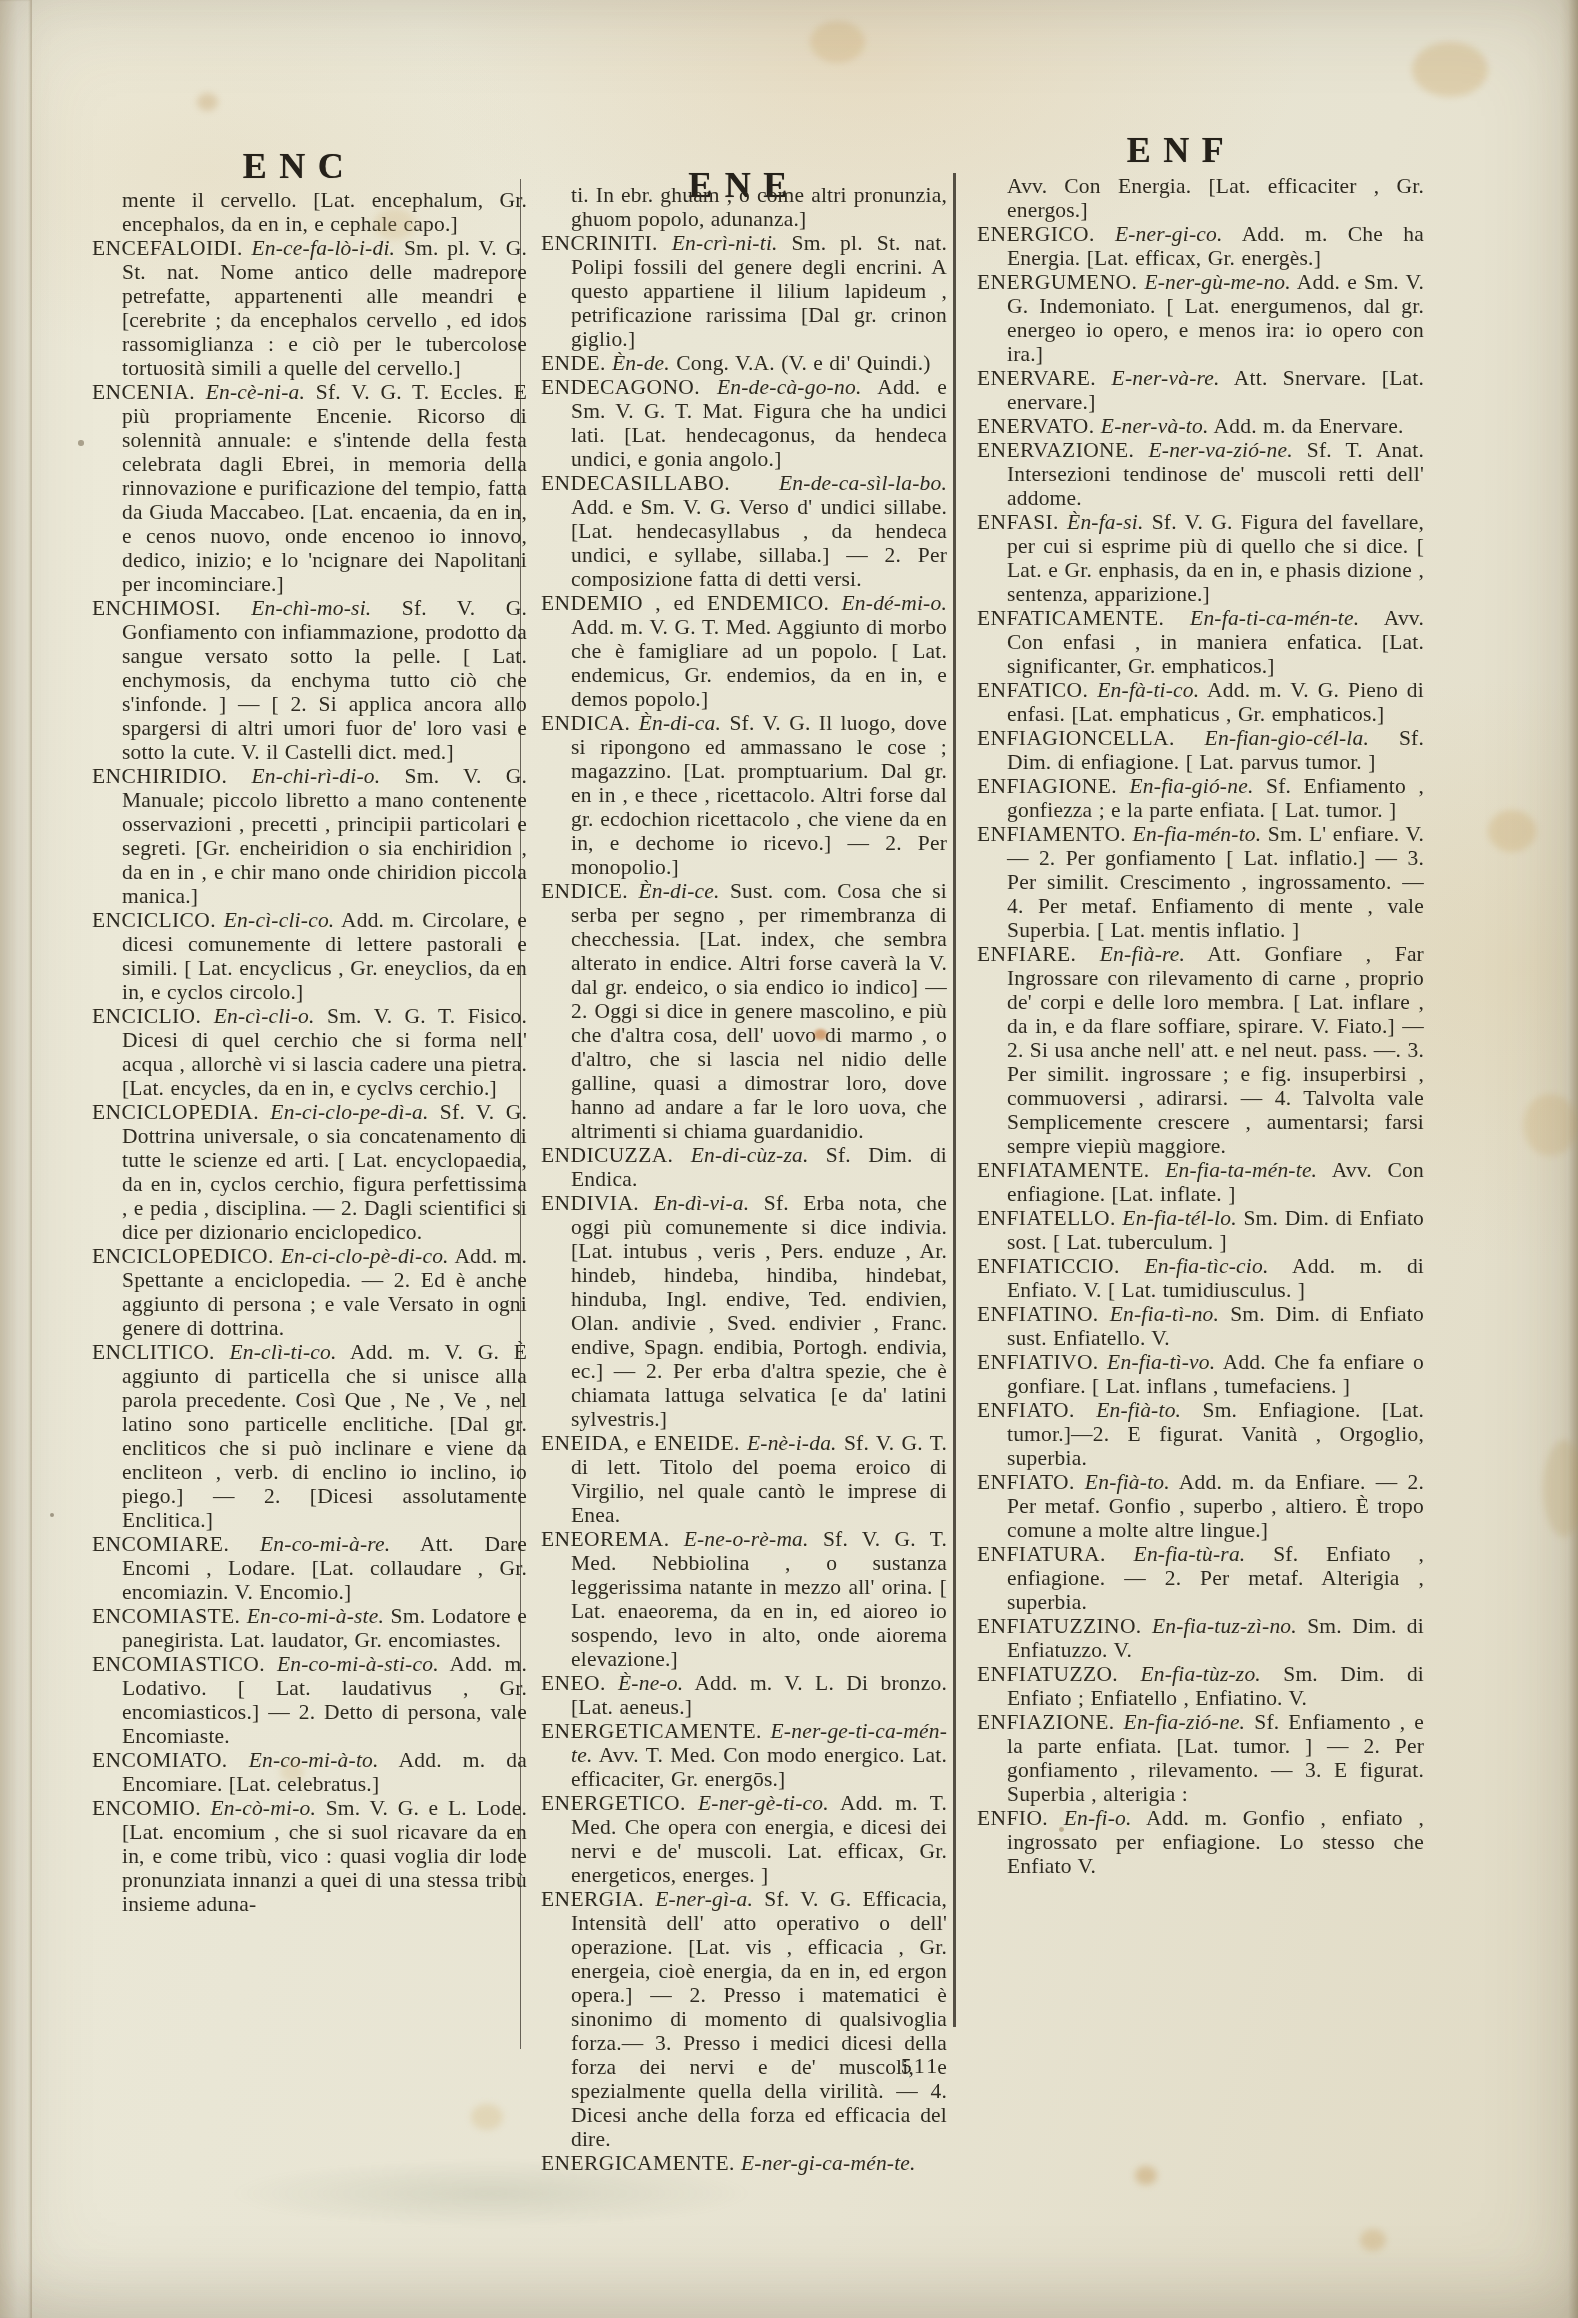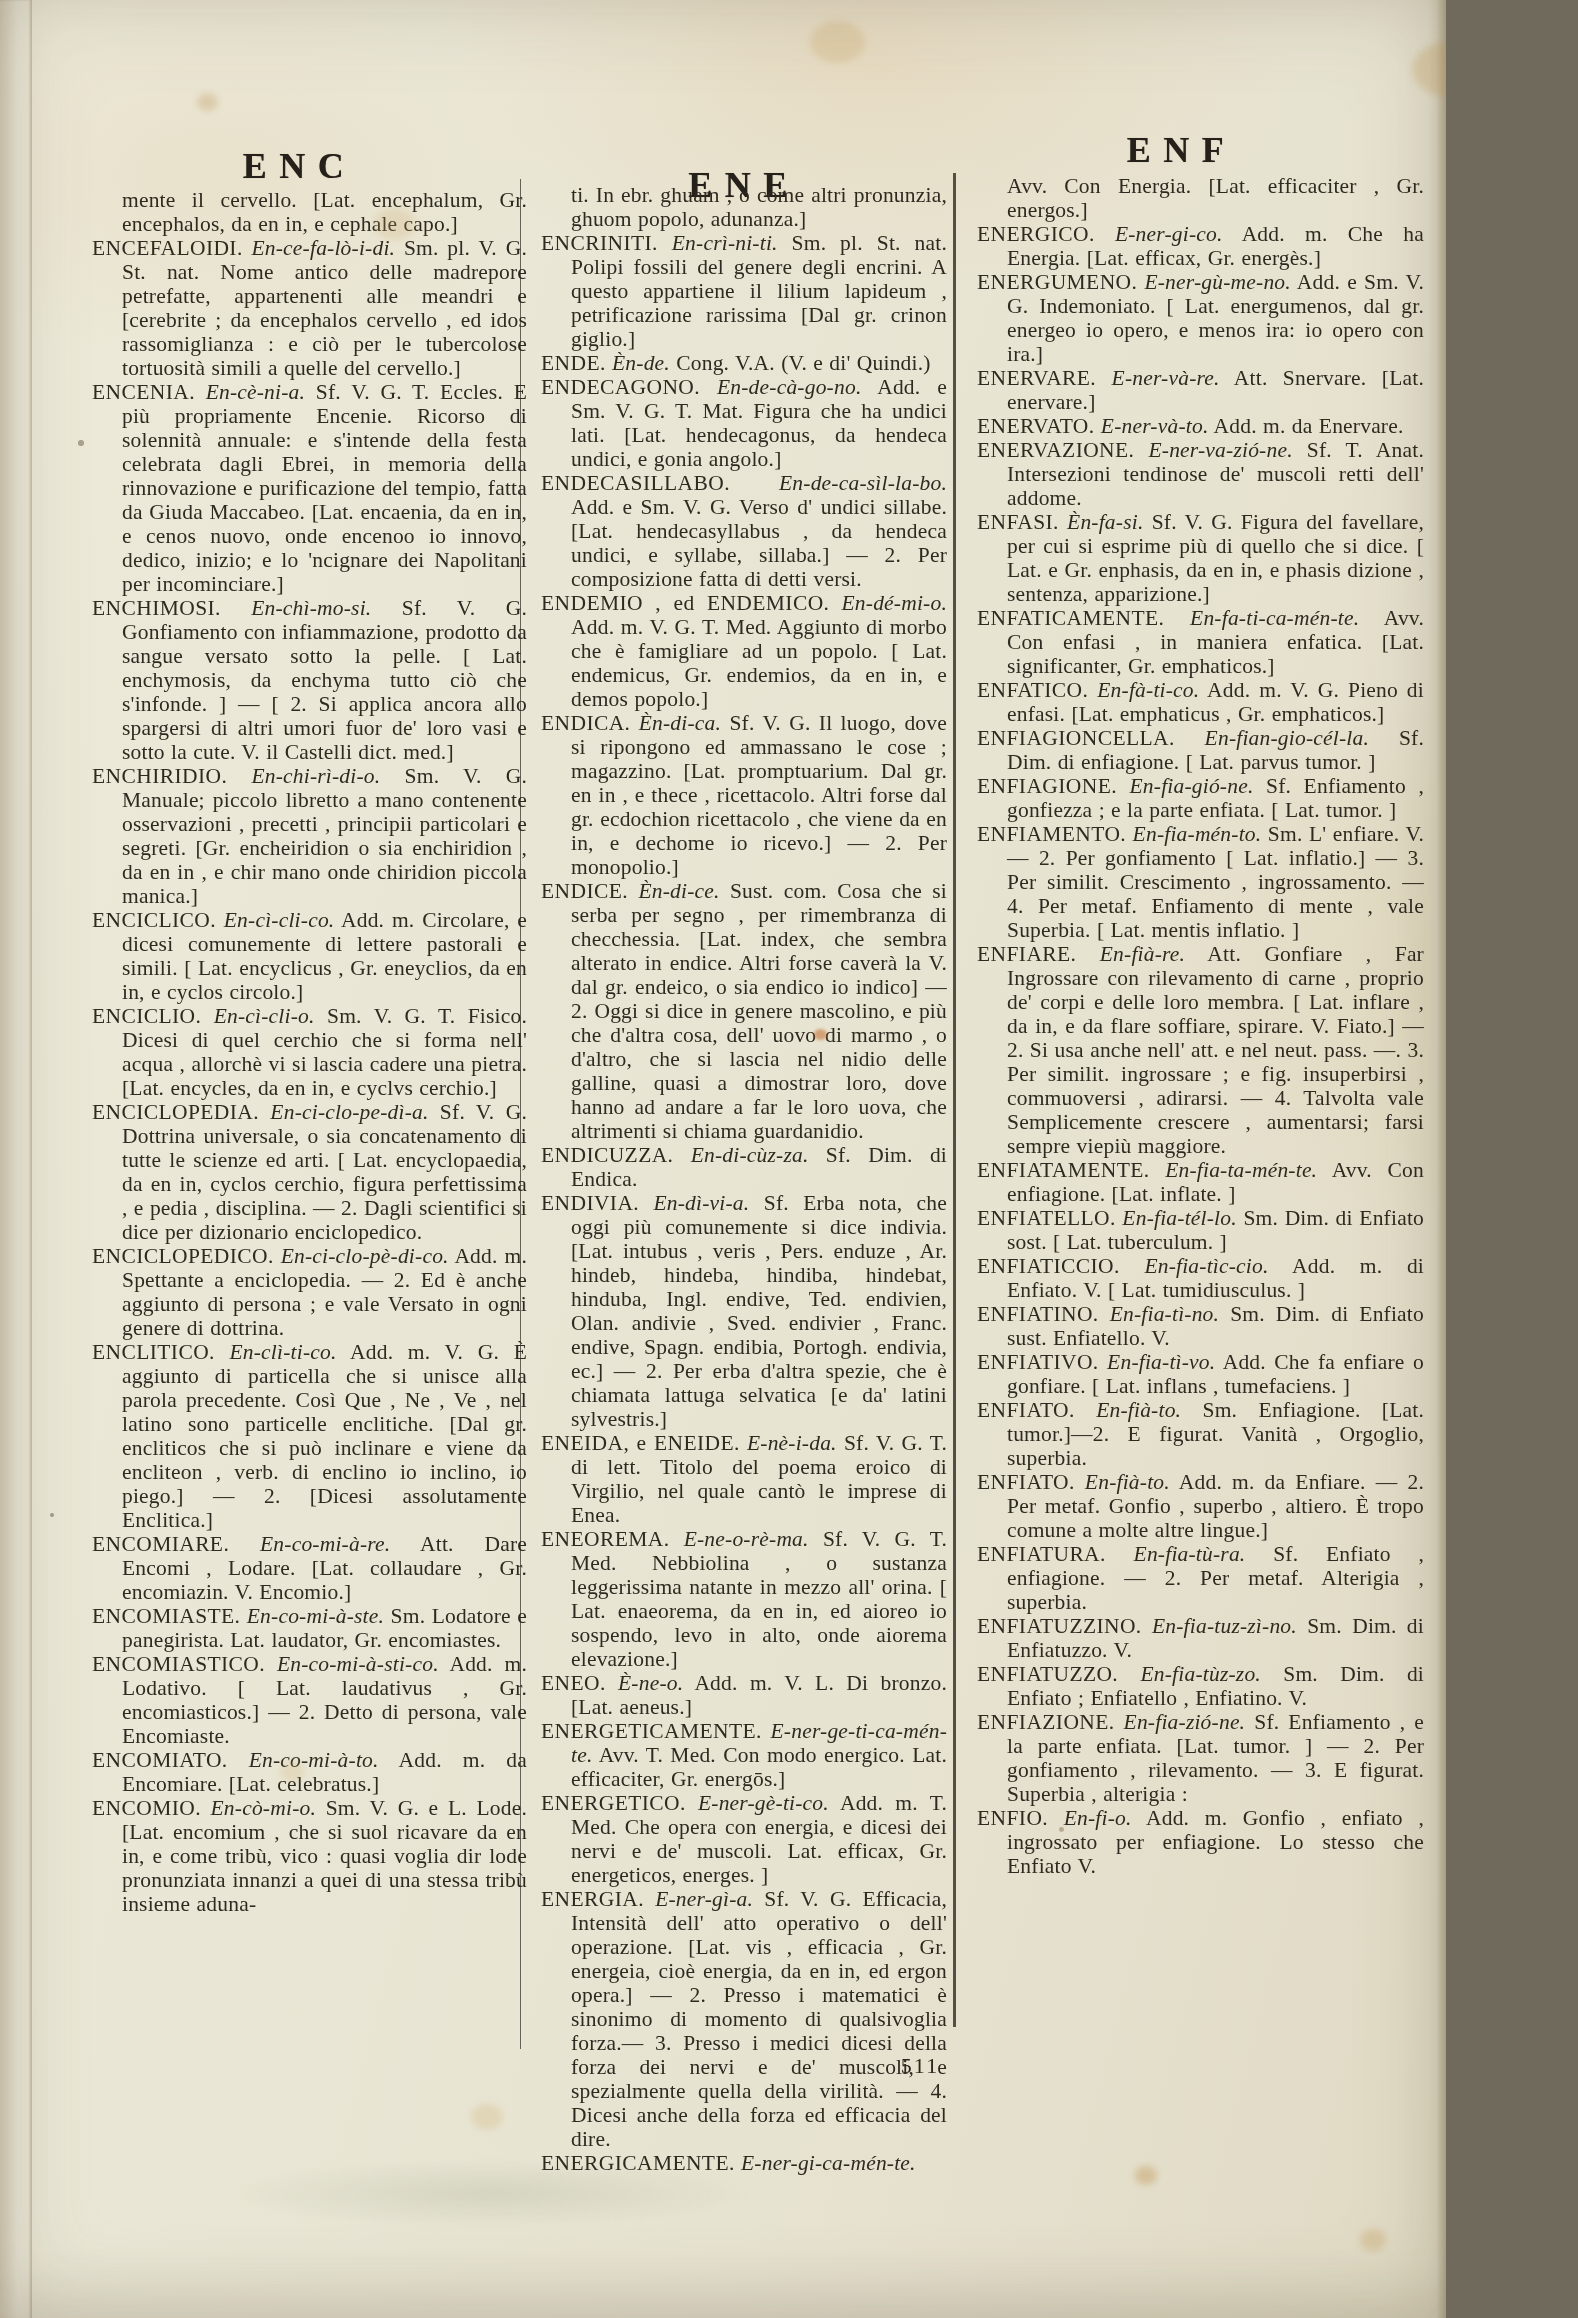--- a/index.html
+++ b/index.html
@@ -1,17 +1,17 @@
 <!DOCTYPE html>
 <html lang="it" style="font-size:11px"><head>
 <meta charset="utf-8">
 <style>
   html,body{margin:0;padding:0;background:#706a5c;}
   .page{
-    position:relative;width:1446px;height:2319px;overflow:hidden;
+    position:relative;width:1578px;height:2319px;overflow:hidden;
     font-family:"Liberation Serif","DejaVu Serif",serif;color:#2e2a20;
     background:
       radial-gradient(ellipse 623px 346px at 865px 55px, rgba(226,200,160,.35), rgba(226,200,160,0) 70%),
       radial-gradient(ellipse 484px 277px at 208px 173px, rgba(222,204,168,.25), rgba(222,204,168,0) 70%),
       radial-gradient(ellipse 554px 415px at 1523px 969px, rgba(216,196,150,.28), rgba(216,196,150,0) 70%),
       linear-gradient(105deg,#edead9 0%,#e9e6d5 35%,#e7e3d1 65%,#e0dac4 100%);
   }
   .colhead{
     position:absolute;font-weight:bold;font-size:36px;letter-spacing:12.5px;
     text-align:center;color:#25211a;text-shadow:0 0 0.7px rgba(40,35,25,.6);

